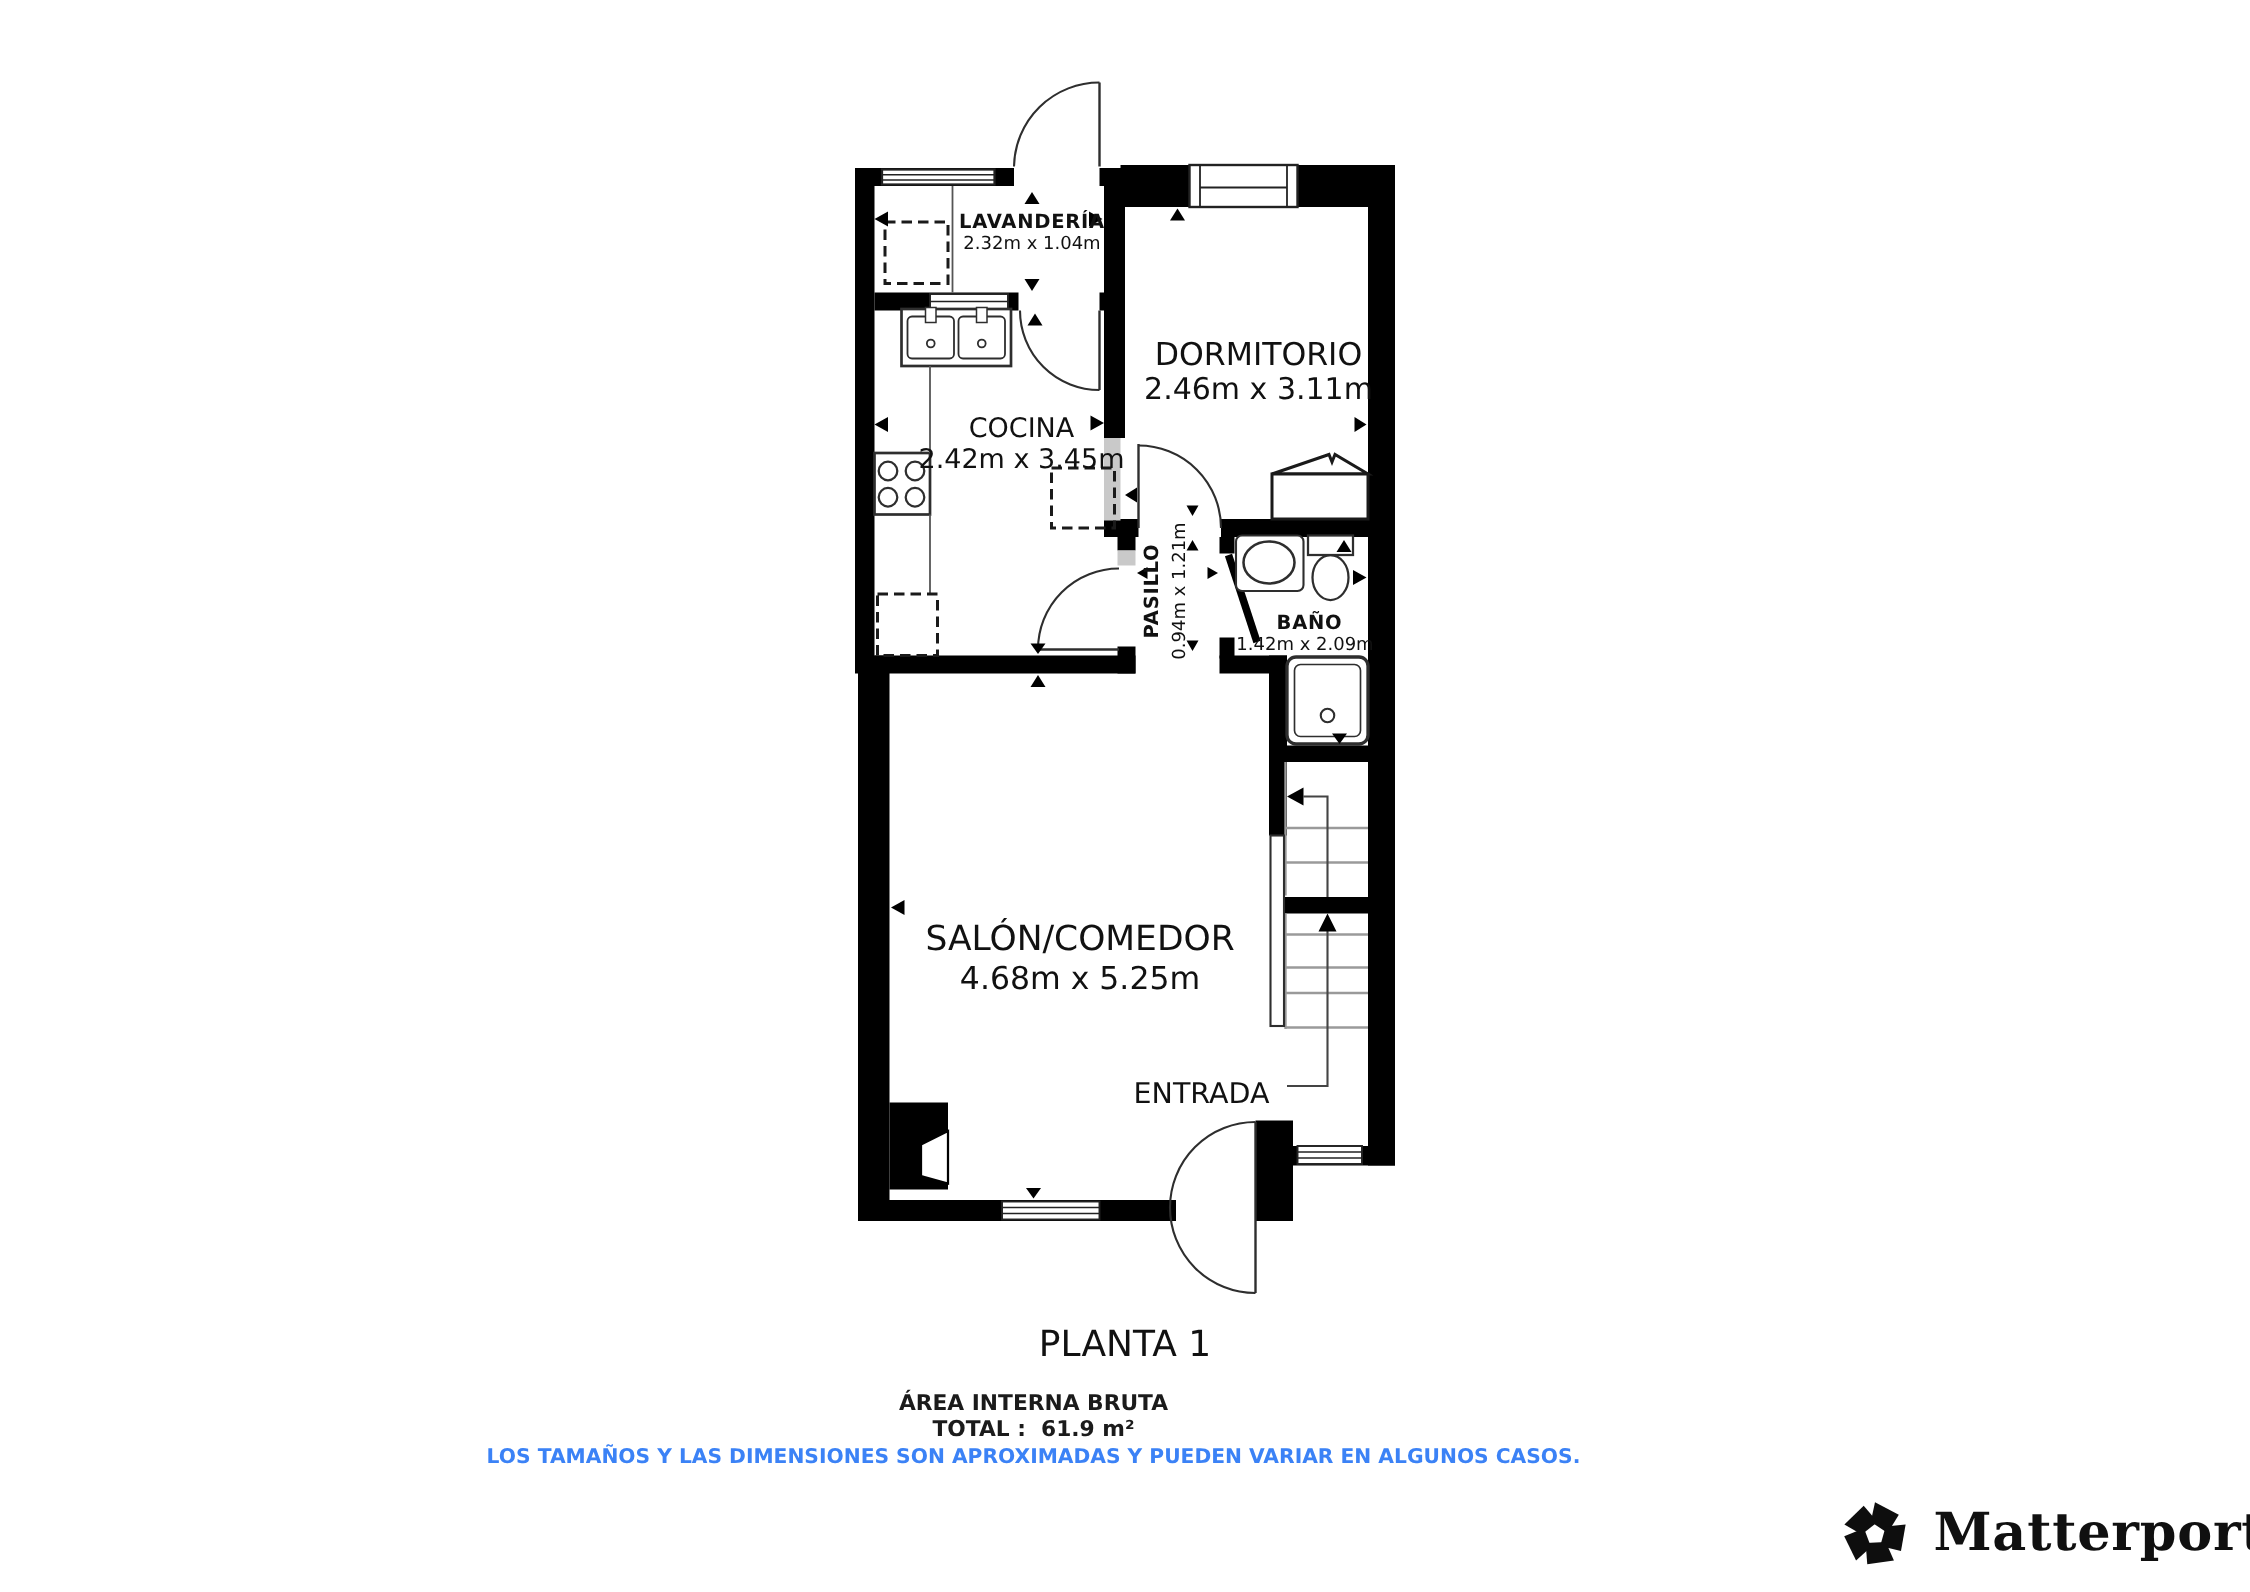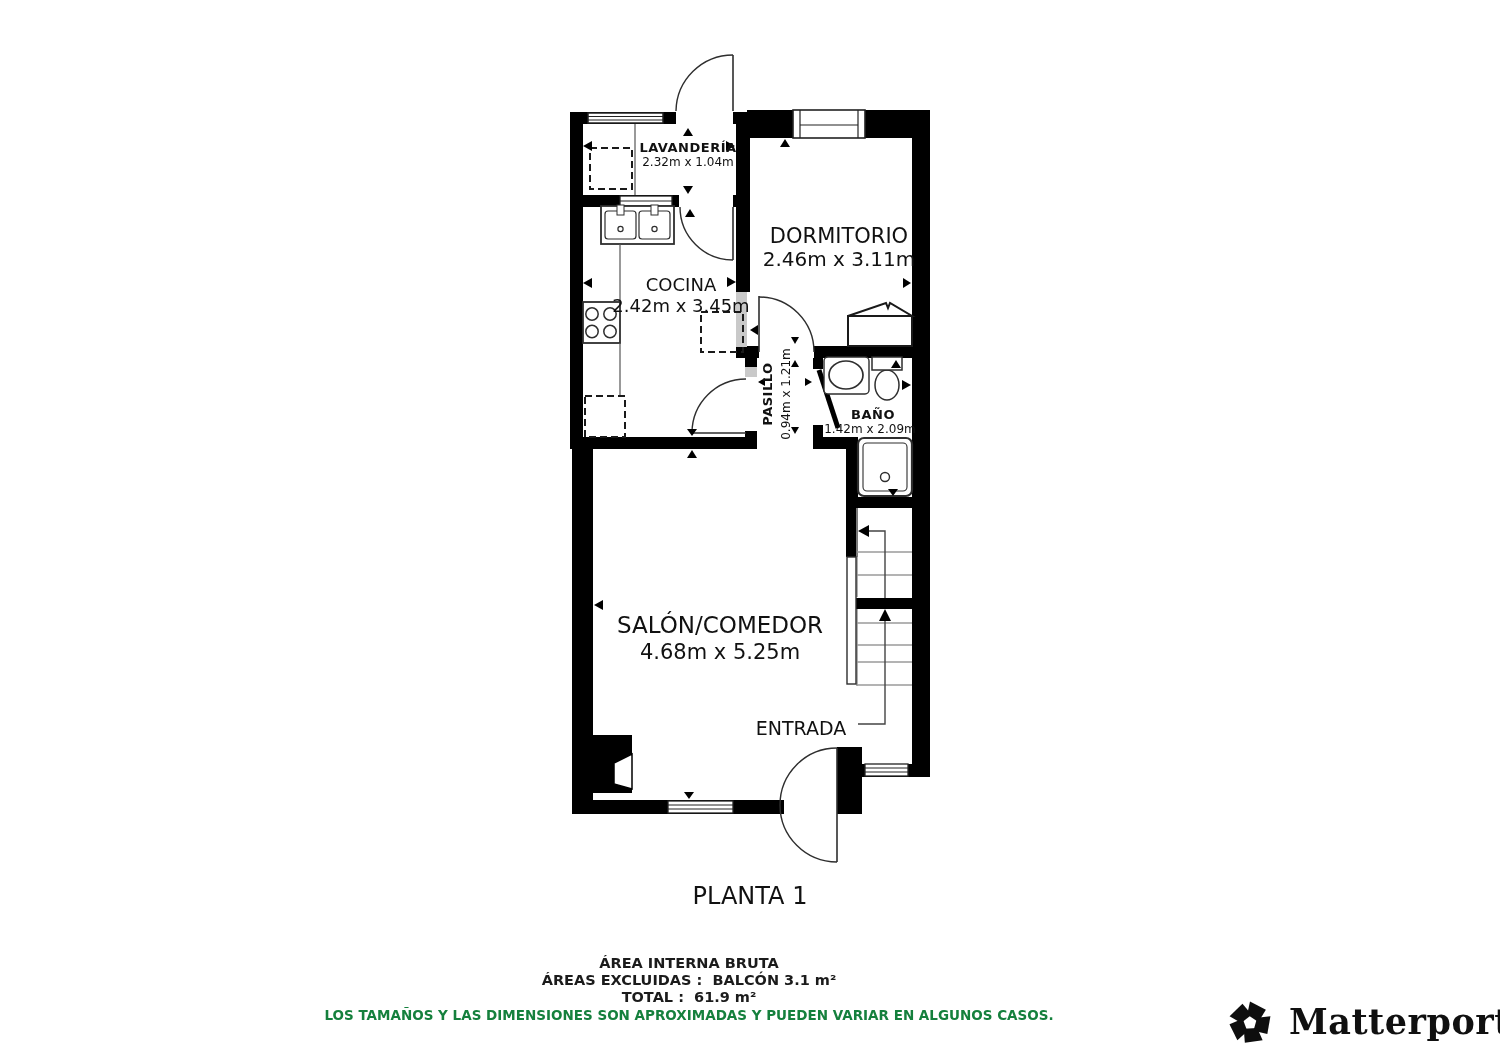--- a/index.html
+++ b/index.html
@@ -8,25 +8,25 @@
   svg text{font-family:"DejaVu Sans",sans-serif;fill:#111;}
   .rm   {font-size:13px;font-weight:bold;letter-spacing:.5px;}
   .rmd  {font-size:12px;}
   .big  {font-size:21px;}
   .bigd {font-size:20px;}
   .mid  {font-size:18px;}
   .salon{font-size:23px;}
   .salond{font-size:21px;}
   .entrada{font-size:19px;}
   .planta{font-size:24px;}
-  .footer{position:absolute;left:189px;top:955px;width:1000px;text-align:center;
+  .footer{position:absolute;left:189px;top:928px;width:1000px;text-align:center;
           color:#1b1b1b;font-size:14.5px;font-weight:bold;line-height:17px;}
   .footer .line{white-space:pre;}
   .footer .gap{display:inline-block;width:26px;}
-  .disclaimer{color:#15803d;font-weight:600;font-size:13.5px;margin-top:1px;}
+  .disclaimer{color:#3b82f6;font-weight:600;font-size:13.5px;margin-top:1px;}
   .logo-text{position:absolute;left:1289px;top:1001px;font-family:"DejaVu Serif",serif;
              font-weight:600;font-size:35px;color:#101010;letter-spacing:.5px;}
 </style>
 </head>
 <body>
 
 <div class="stage">
 
 <svg width="1500" height="1061" viewBox="0 0 1500 1061">
 
@@ -238,21 +238,20 @@
 
     <text x="801" y="735" class="entrada">ENTRADA</text>
 
     <text x="750" y="904" class="planta">PLANTA 1</text>
   </g>
 </svg>
 
 
 <div class="footer">
   <div class="line">ÁREA INTERNA BRUTA</div>
-  <div class="line">ÁREAS EXCLUIDAS :  BALCÓN 3.1 m²</div>
   <div class="line">TOTAL :  61.9 m²</div>
   <div class="line disclaimer">LOS TAMAÑOS Y LAS DIMENSIONES SON APROXIMADAS Y PUEDEN VARIAR EN ALGUNOS CASOS.</div>
 </div>
 
 
 <svg width="56" height="56" viewBox="0 0 60 60" style="position:absolute;left:1222px;top:994px;">
   <g fill="#0e0e0e">
     <path d="M30 8 L47 17 L39 30 L27 22 Z"></path>
     <path d="M30 8 L47 17 L39 30 L27 22 Z" transform="rotate(72 30 31)"></path>
     <path d="M30 8 L47 17 L39 30 L27 22 Z" transform="rotate(144 30 31)"></path>

